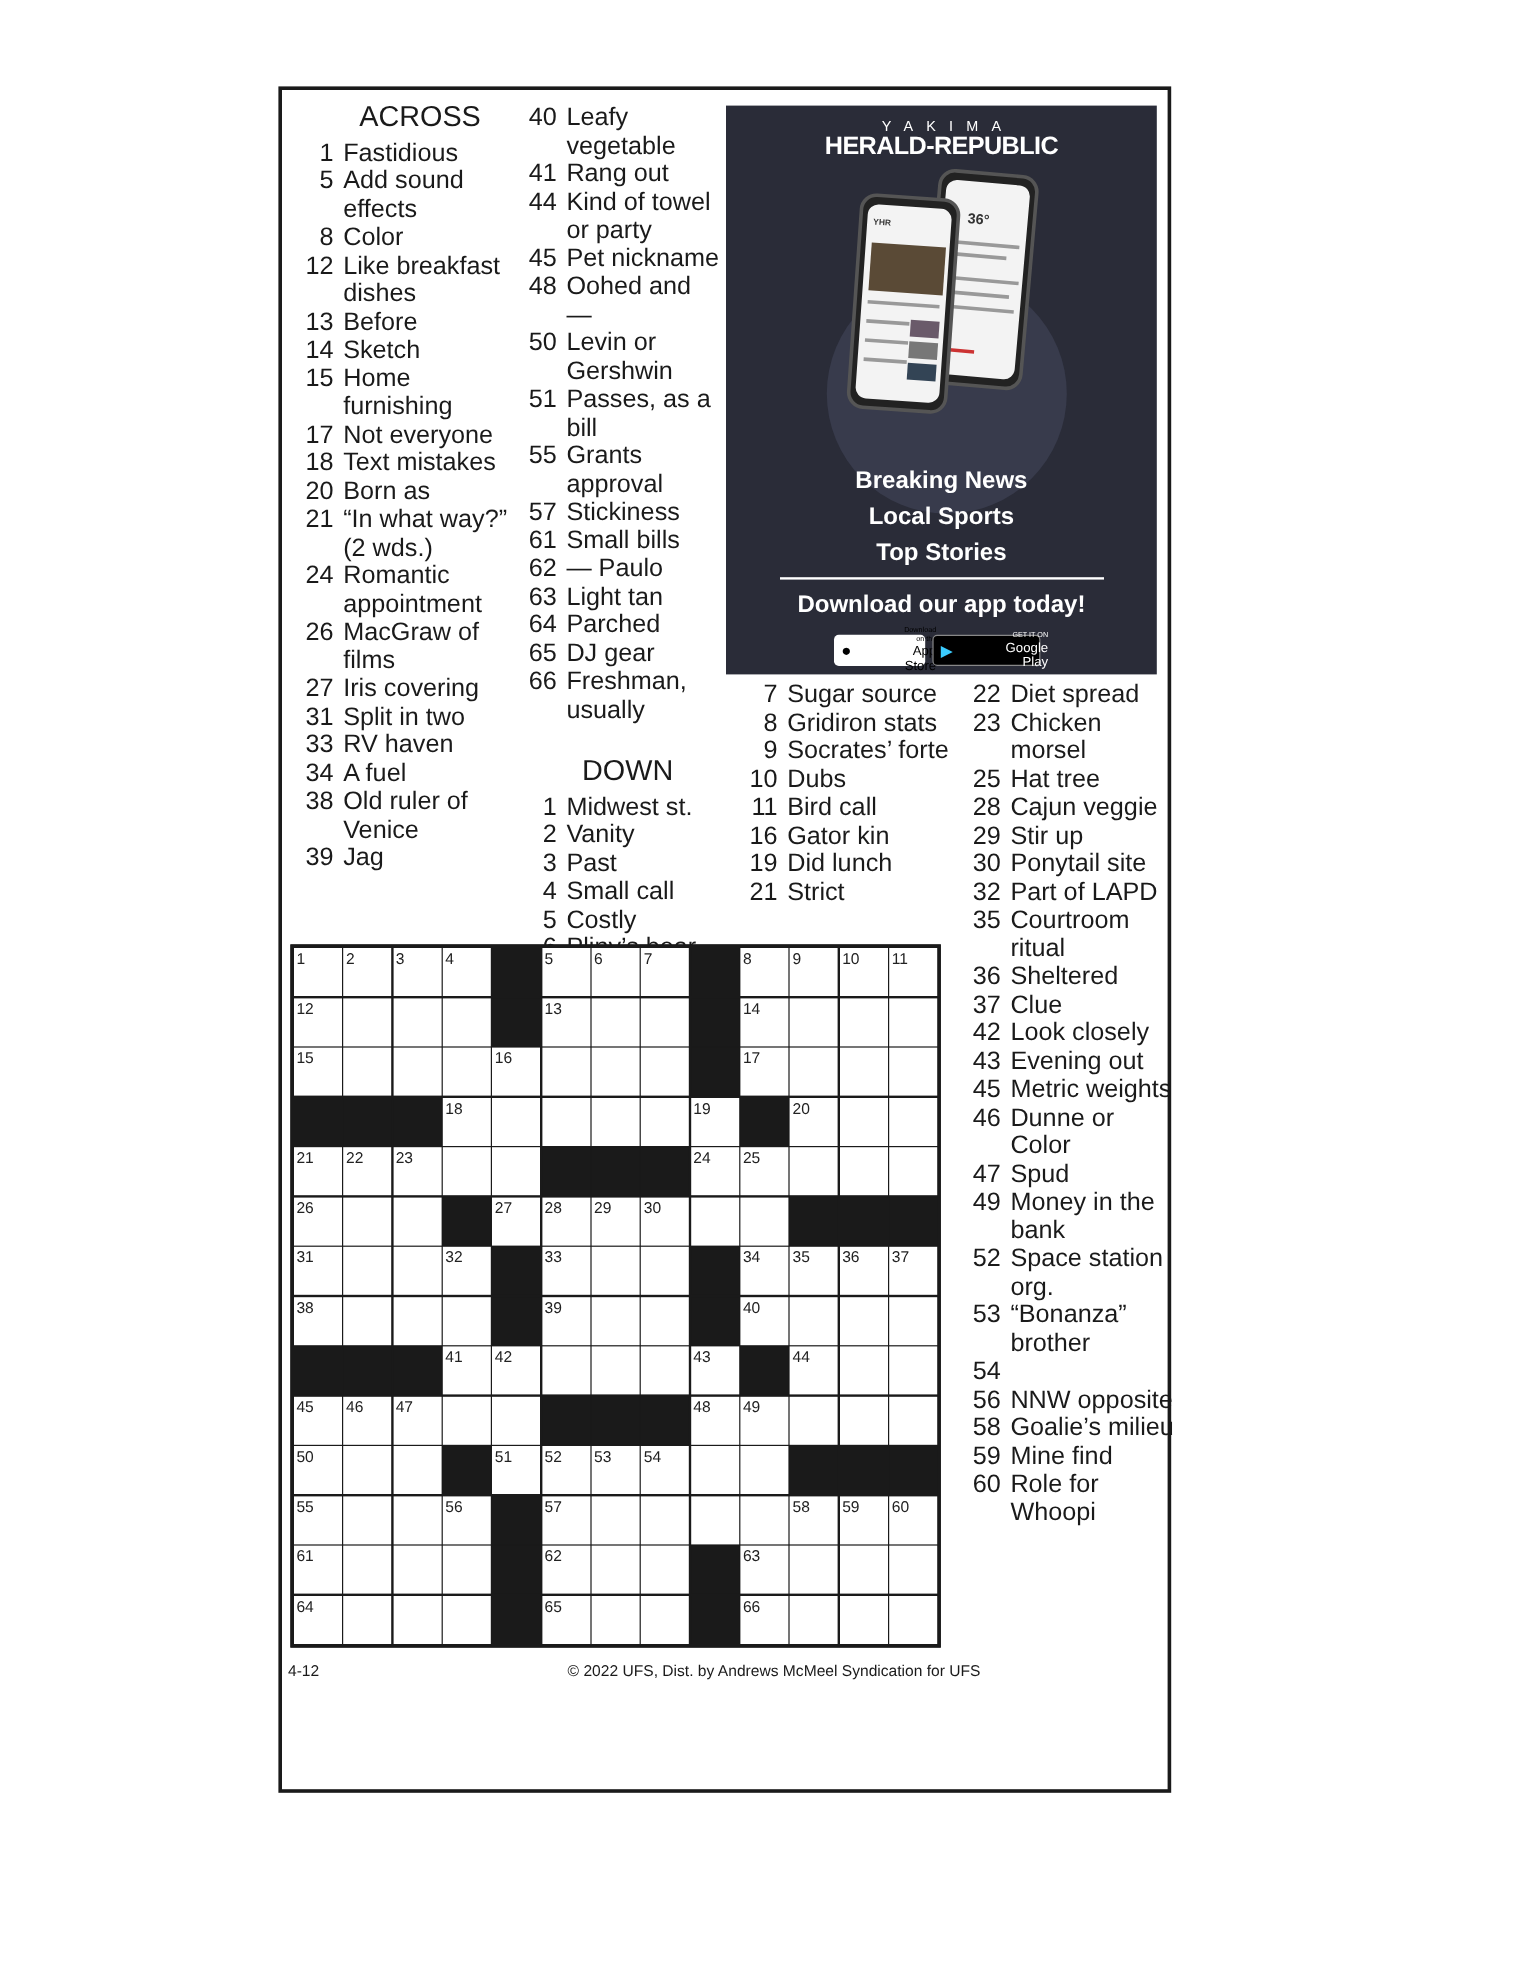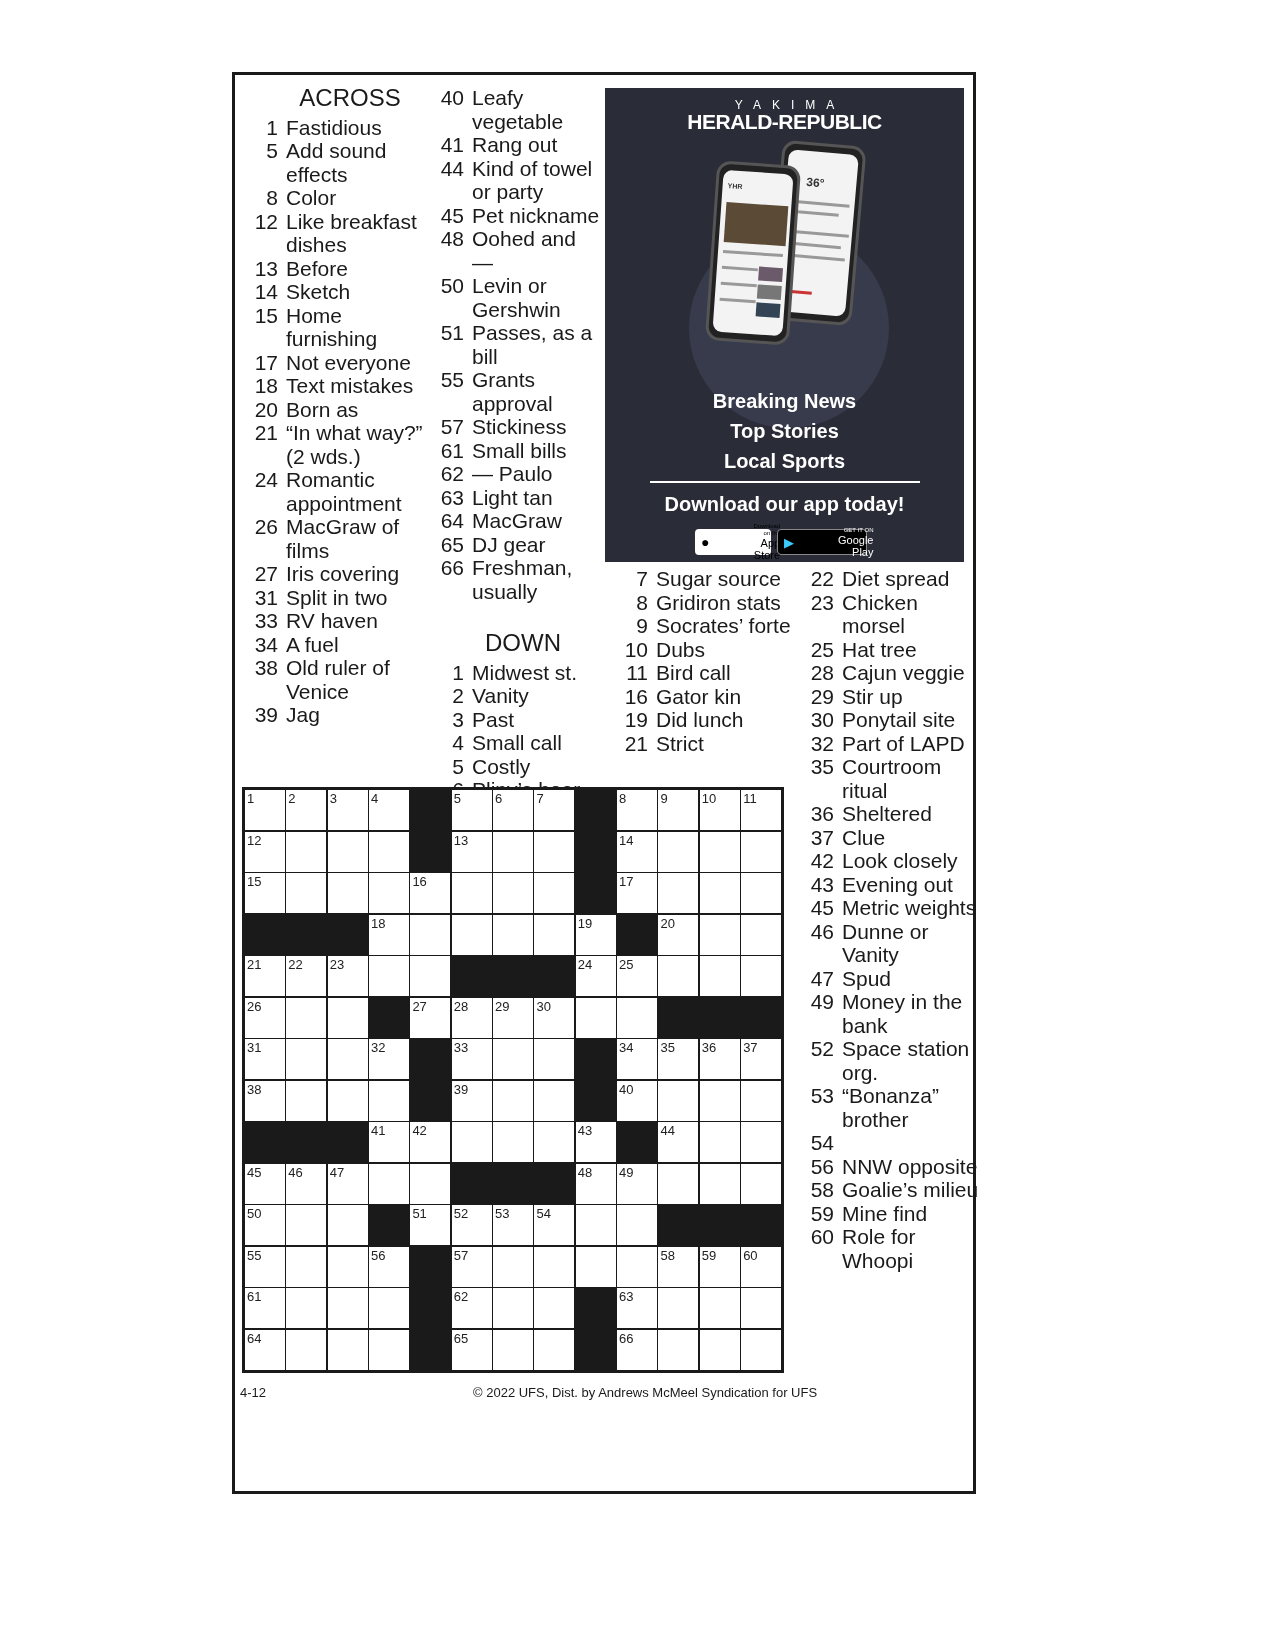--- a/index.html
+++ b/index.html
@@ -172,21 +172,21 @@
       <div class="clue">
         <span class="num">62</span>
         <span class="txt">— Paulo</span>
       </div>
       <div class="clue">
         <span class="num">63</span>
         <span class="txt">Light tan</span>
       </div>
       <div class="clue">
         <span class="num">64</span>
-        <span class="txt">MacGraw</span>
+        <span class="txt">Parched</span>
       </div>
       <div class="clue">
         <span class="num">65</span>
         <span class="txt">DJ gear</span>
       </div>
       <div class="clue">
         <span class="num">66</span>
         <span class="txt">Freshman, usually</span>
       </div>
     </div>
@@ -303,21 +303,21 @@
       <div class="clue">
         <span class="num">43</span>
         <span class="txt">Evening out</span>
       </div>
       <div class="clue">
         <span class="num">45</span>
         <span class="txt">Metric weights</span>
       </div>
       <div class="clue">
         <span class="num">46</span>
-        <span class="txt">Dunne or Vanity</span>
+        <span class="txt">Dunne or Color</span>
       </div>
       <div class="clue">
         <span class="num">47</span>
         <span class="txt">Spud</span>
       </div>
       <div class="clue">
         <span class="num">49</span>
         <span class="txt">Money in the bank</span>
       </div>
       <div class="clue">
@@ -373,22 +373,22 @@
       <div class="line" style="top:96px;width:36px;"></div>
       <div class="line" style="top:112px;width:36px;"></div>
       <div class="line" style="top:128px;width:36px;"></div>
       <div style="position:absolute;left:42px;top:94px;width:24px;height:14px;background:#6a5a6a;"></div>
       <div style="position:absolute;left:42px;top:112px;width:24px;height:14px;background:#777;"></div>
       <div style="position:absolute;left:42px;top:130px;width:24px;height:14px;background:#345;"></div>
     </div>
   </div>
   <div class="tags">
     <div class="tag">Breaking News</div>
+    <div class="tag">Local Sports</div>
     <div class="tag">Top Stories</div>
-    <div class="tag">Local Sports</div>
   </div>
   <hr>
   <div class="cta">Download our app today!</div>
   <div class="badges">
     <div class="badge badge-apple">
       <span style="font-size:14px;margin-right:4px;">●</span>
       <div class="b"><small>Download on the</small><span>App Store</span></div>
     </div>
     <div class="badge badge-google">
       <span style="font-size:13px;margin-right:4px;color:#3bccff;">▶</span>

